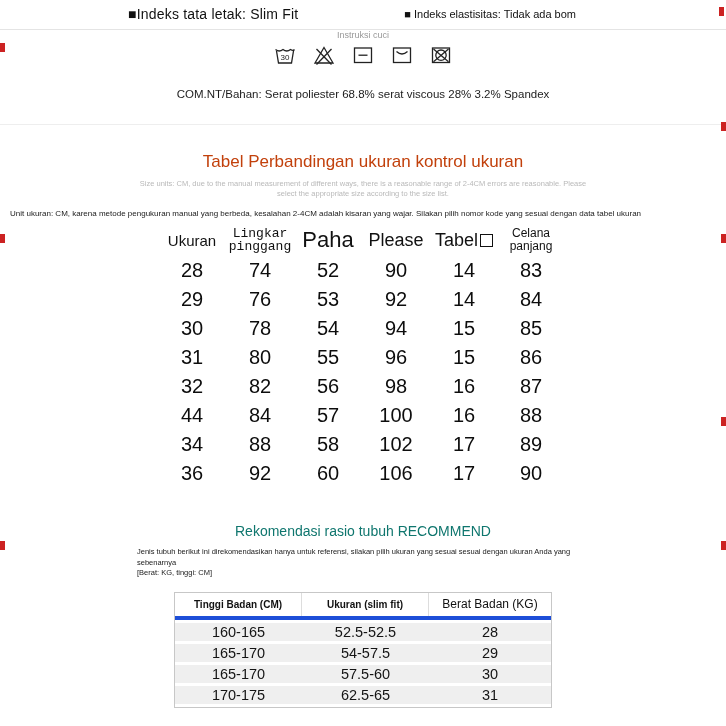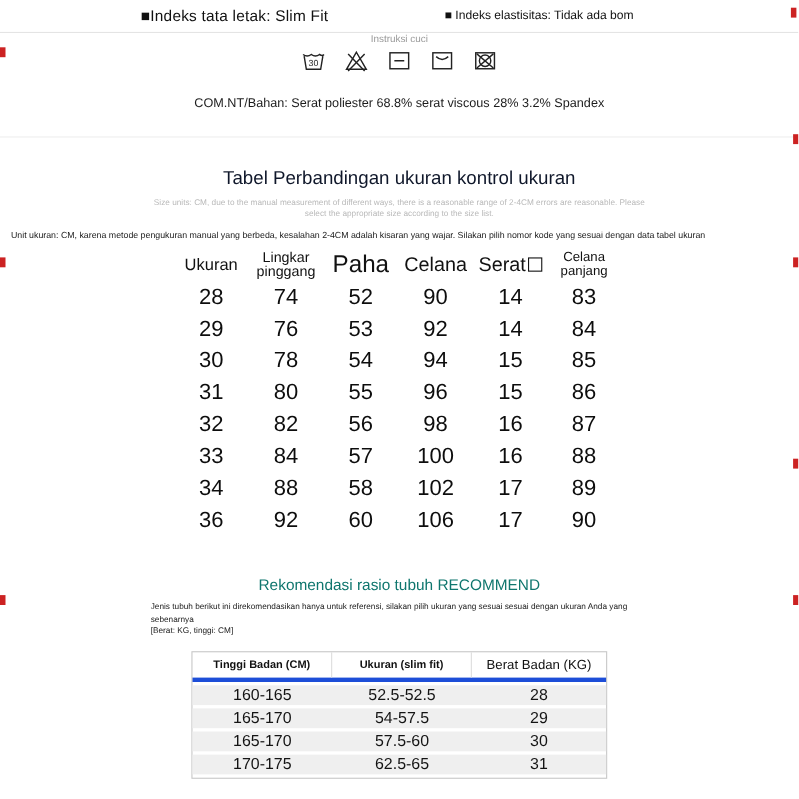--- a/index.html
+++ b/index.html
@@ -25,37 +25,37 @@
 
   
   .care-title { margin-top:0; text-align:center; font-size:9px; color:#999; }
   .care-icons { margin-top:3px; display:flex; justify-content:center; gap:13px; }
   .care-icons svg { display:block; }
   .material { margin-top:21px; text-align:center; font-size:11.5px; color:#1c1c1c; }
 
   .section-divider { margin-top:24px; border-top:1px solid #eee; }
 
   
-  .size-title { margin-top:27px; text-align:center; font-size:17px; font-weight:500; color:#0f172a; }
+  .size-title { margin-top:27px; text-align:center; font-size:17px; font-weight:500; color:#c2410c; }
   .note-gray {
     margin:7px auto 0; width:452px;
     text-align:center; font-size:7.5px; line-height:1.35; color:#b9b9b9;
   }
   .note-black {
     margin:9px 10px 0 10px;
     font-size:8px; line-height:1.4; color:#1a1a1a;
   }
 
   .size-table { margin:5px auto 0; width:406px; }
   .size-head { display:flex; align-items:center; height:32px; }
   .size-head > div {
     display:flex; align-items:center; justify-content:center; text-align:center;
   }
   .size-head > div:nth-child(1){ width:64px; font-size:15px; }
-  .size-head > div:nth-child(2){ width:72px; font-size:13px; line-height:1.05; }
+  .size-head > div:nth-child(2){ width:72px; font-size:13px; line-height:1.05;font-family:Liberation Mono, monospace; }
   .size-head > div:nth-child(3){ width:64px; font-size:22px; }
   .size-head > div:nth-child(4){ width:72px; font-size:18px; }
   .size-head > div:nth-child(5){ width:64px; font-size:18px; }
   .size-head > div:nth-child(6){ width:70px; font-size:12px; line-height:1.1; }
   .sq {
     display:inline-block; width:13px; height:13px;
     border:1.5px solid #111; margin-left:2px; background:#fff;
   }
   .size-row { display:flex; height:29px; }
   .size-row > div {
@@ -155,23 +155,23 @@
 
   <div class="size-title">Tabel Perbandingan ukuran kontrol ukuran</div>
   <div class="note-gray">Size units: CM, due to the manual measurement of different ways, there is a reasonable range of 2-4CM errors are reasonable. Please select the appropriate size according to the size list.</div>
   <div class="note-black">Unit ukuran: CM, karena metode pengukuran manual yang berbeda, kesalahan 2-4CM adalah kisaran yang wajar. Silakan pilih nomor kode yang sesuai dengan data tabel ukuran</div>
 
   <div class="size-table">
     <div class="size-head">
       <div>Ukuran</div>
       <div>Lingkar pinggang</div>
       <div>Paha</div>
-      <div>Celana</div>
+      <div>Please</div>
       <div>
-        <span>Serat</span>
+        <span>Tabel</span>
         <span class="sq"></span>
       </div>
       <div>Celana panjang</div>
     </div>
     <div id="size-rows">
         <div class="size-row">
           <div>28</div>
           <div>74</div>
           <div>52</div>
           <div>90</div>
@@ -204,21 +204,21 @@
         </div>
         <div class="size-row">
           <div>32</div>
           <div>82</div>
           <div>56</div>
           <div>98</div>
           <div>16</div>
           <div>87</div>
         </div>
         <div class="size-row">
-          <div>33</div>
+          <div>44</div>
           <div>84</div>
           <div>57</div>
           <div>100</div>
           <div>16</div>
           <div>88</div>
         </div>
         <div class="size-row">
           <div>34</div>
           <div>88</div>
           <div>58</div>

